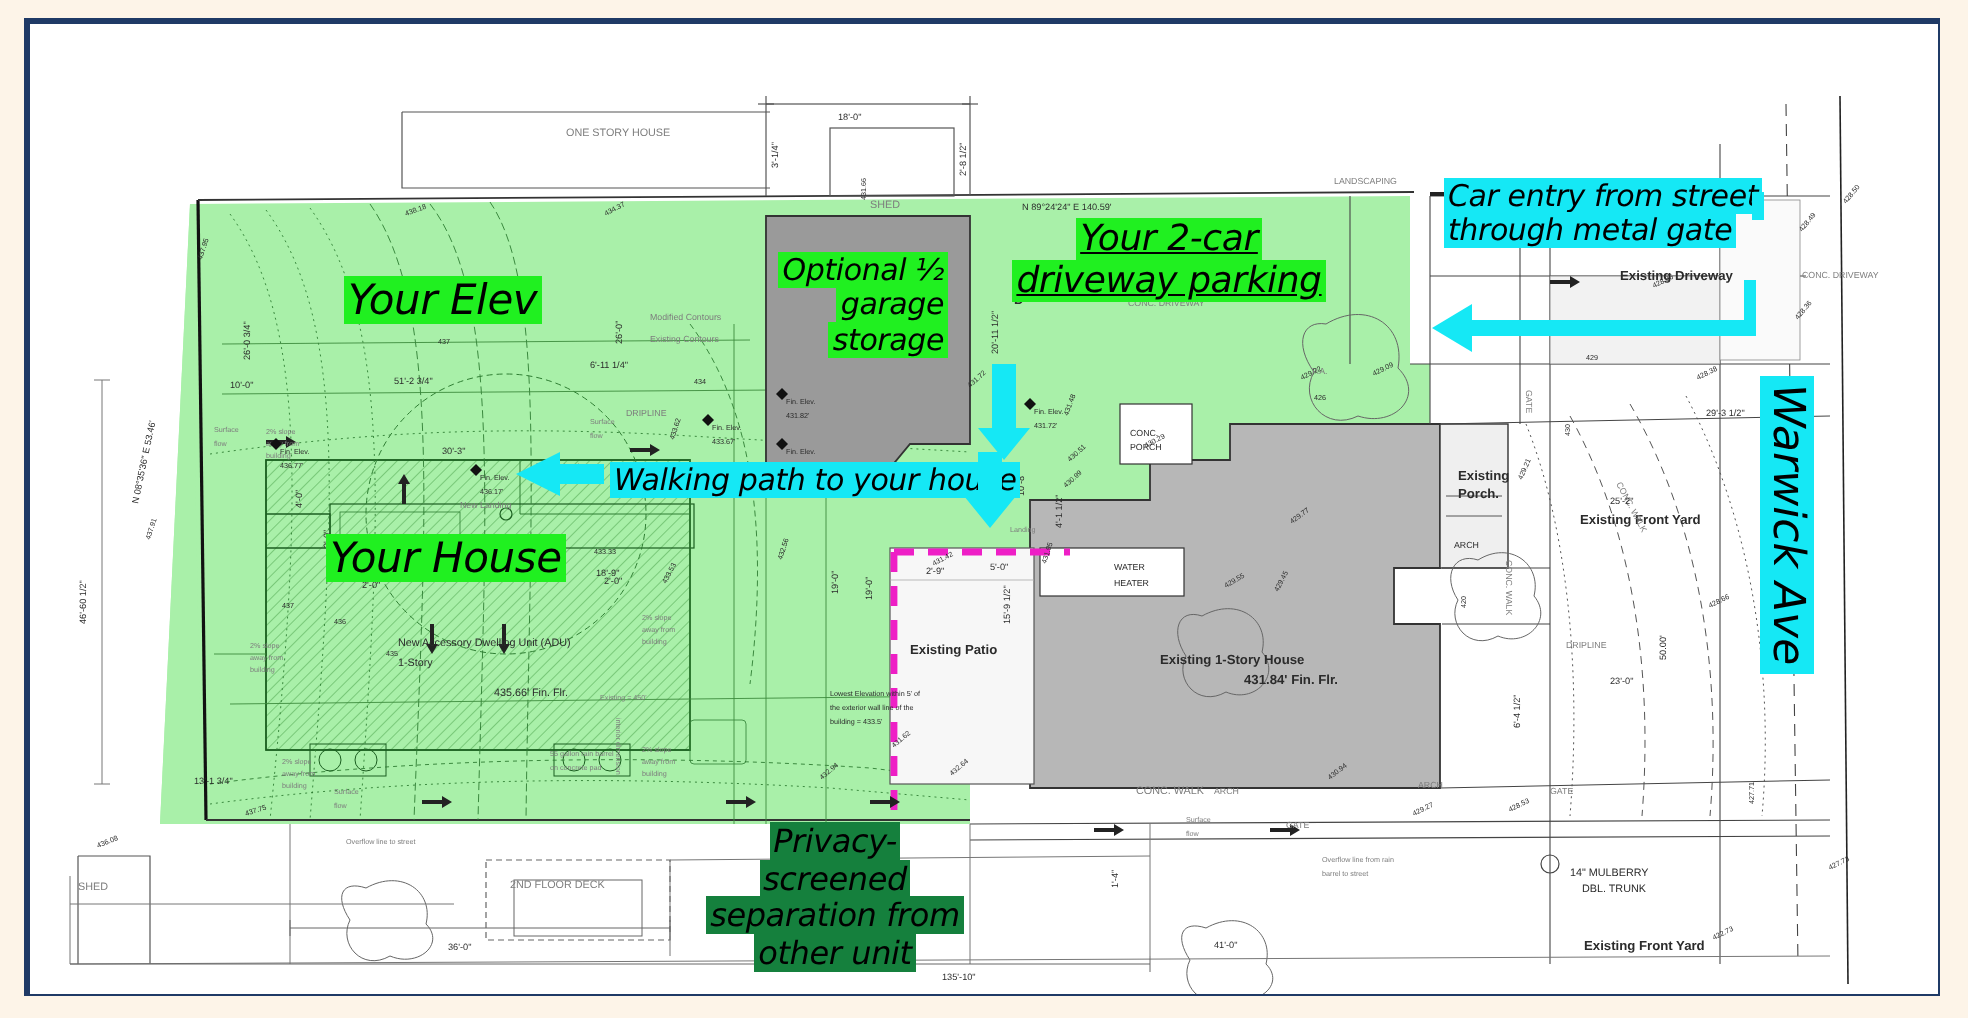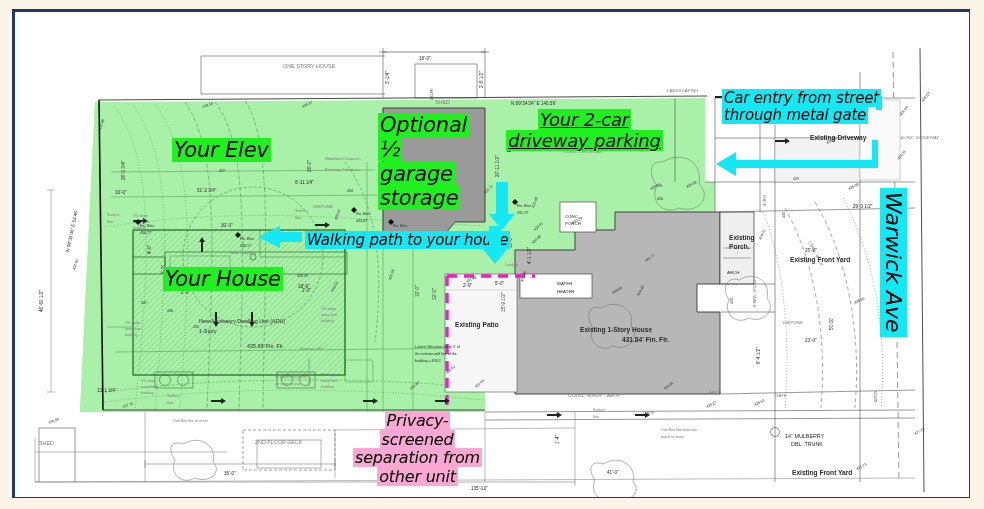--- a/index.html
+++ b/index.html
@@ -34,24 +34,24 @@
     white-space:pre-line;
     letter-spacing:-0.2px;
   }
   .anno span.hl{
     padding:0 2px;
     box-decoration-break:clone;
     -webkit-box-decoration-break:clone;
   }
   .hl-green span.hl{background:#20f020;}
   .hl-cyan  span.hl{background:#15e8f5;}
-  .hl-pink  span.hl{background:#f9a8d4;}
+  .hl-pink  span.hl{background:#15803d;}
 
   #a-yard   {left:172px;top:138px;font-size:21px;}
-  #a-garage {left:378px;top:113px;font-size:21px;width:96px;text-align:left;}
+  #a-garage {left:378px;top:127px;font-size:15px;width:96px;text-align:right;}
   #a-drive  {left:482px;top:110px;font-size:18px;width:205px;text-align:center;text-decoration:underline;}
   #a-entry  {left:722px;top:90px;font-size:15px;width:170px;}
   #a-walk   {left:305px;top:232px;font-size:15px;}
   #a-house  {left:163px;top:267px;font-size:21px;}
   #a-priv   {left:350px;top:412px;font-size:16px;width:135px;text-align:center;}
 
   .street{
     position:absolute;left:906px;top:188px;
     font-family:"DejaVu Sans", sans-serif;font-style:italic;font-size:22px;
     transform:rotate(90deg);transform-origin:left top;white-space:nowrap;

